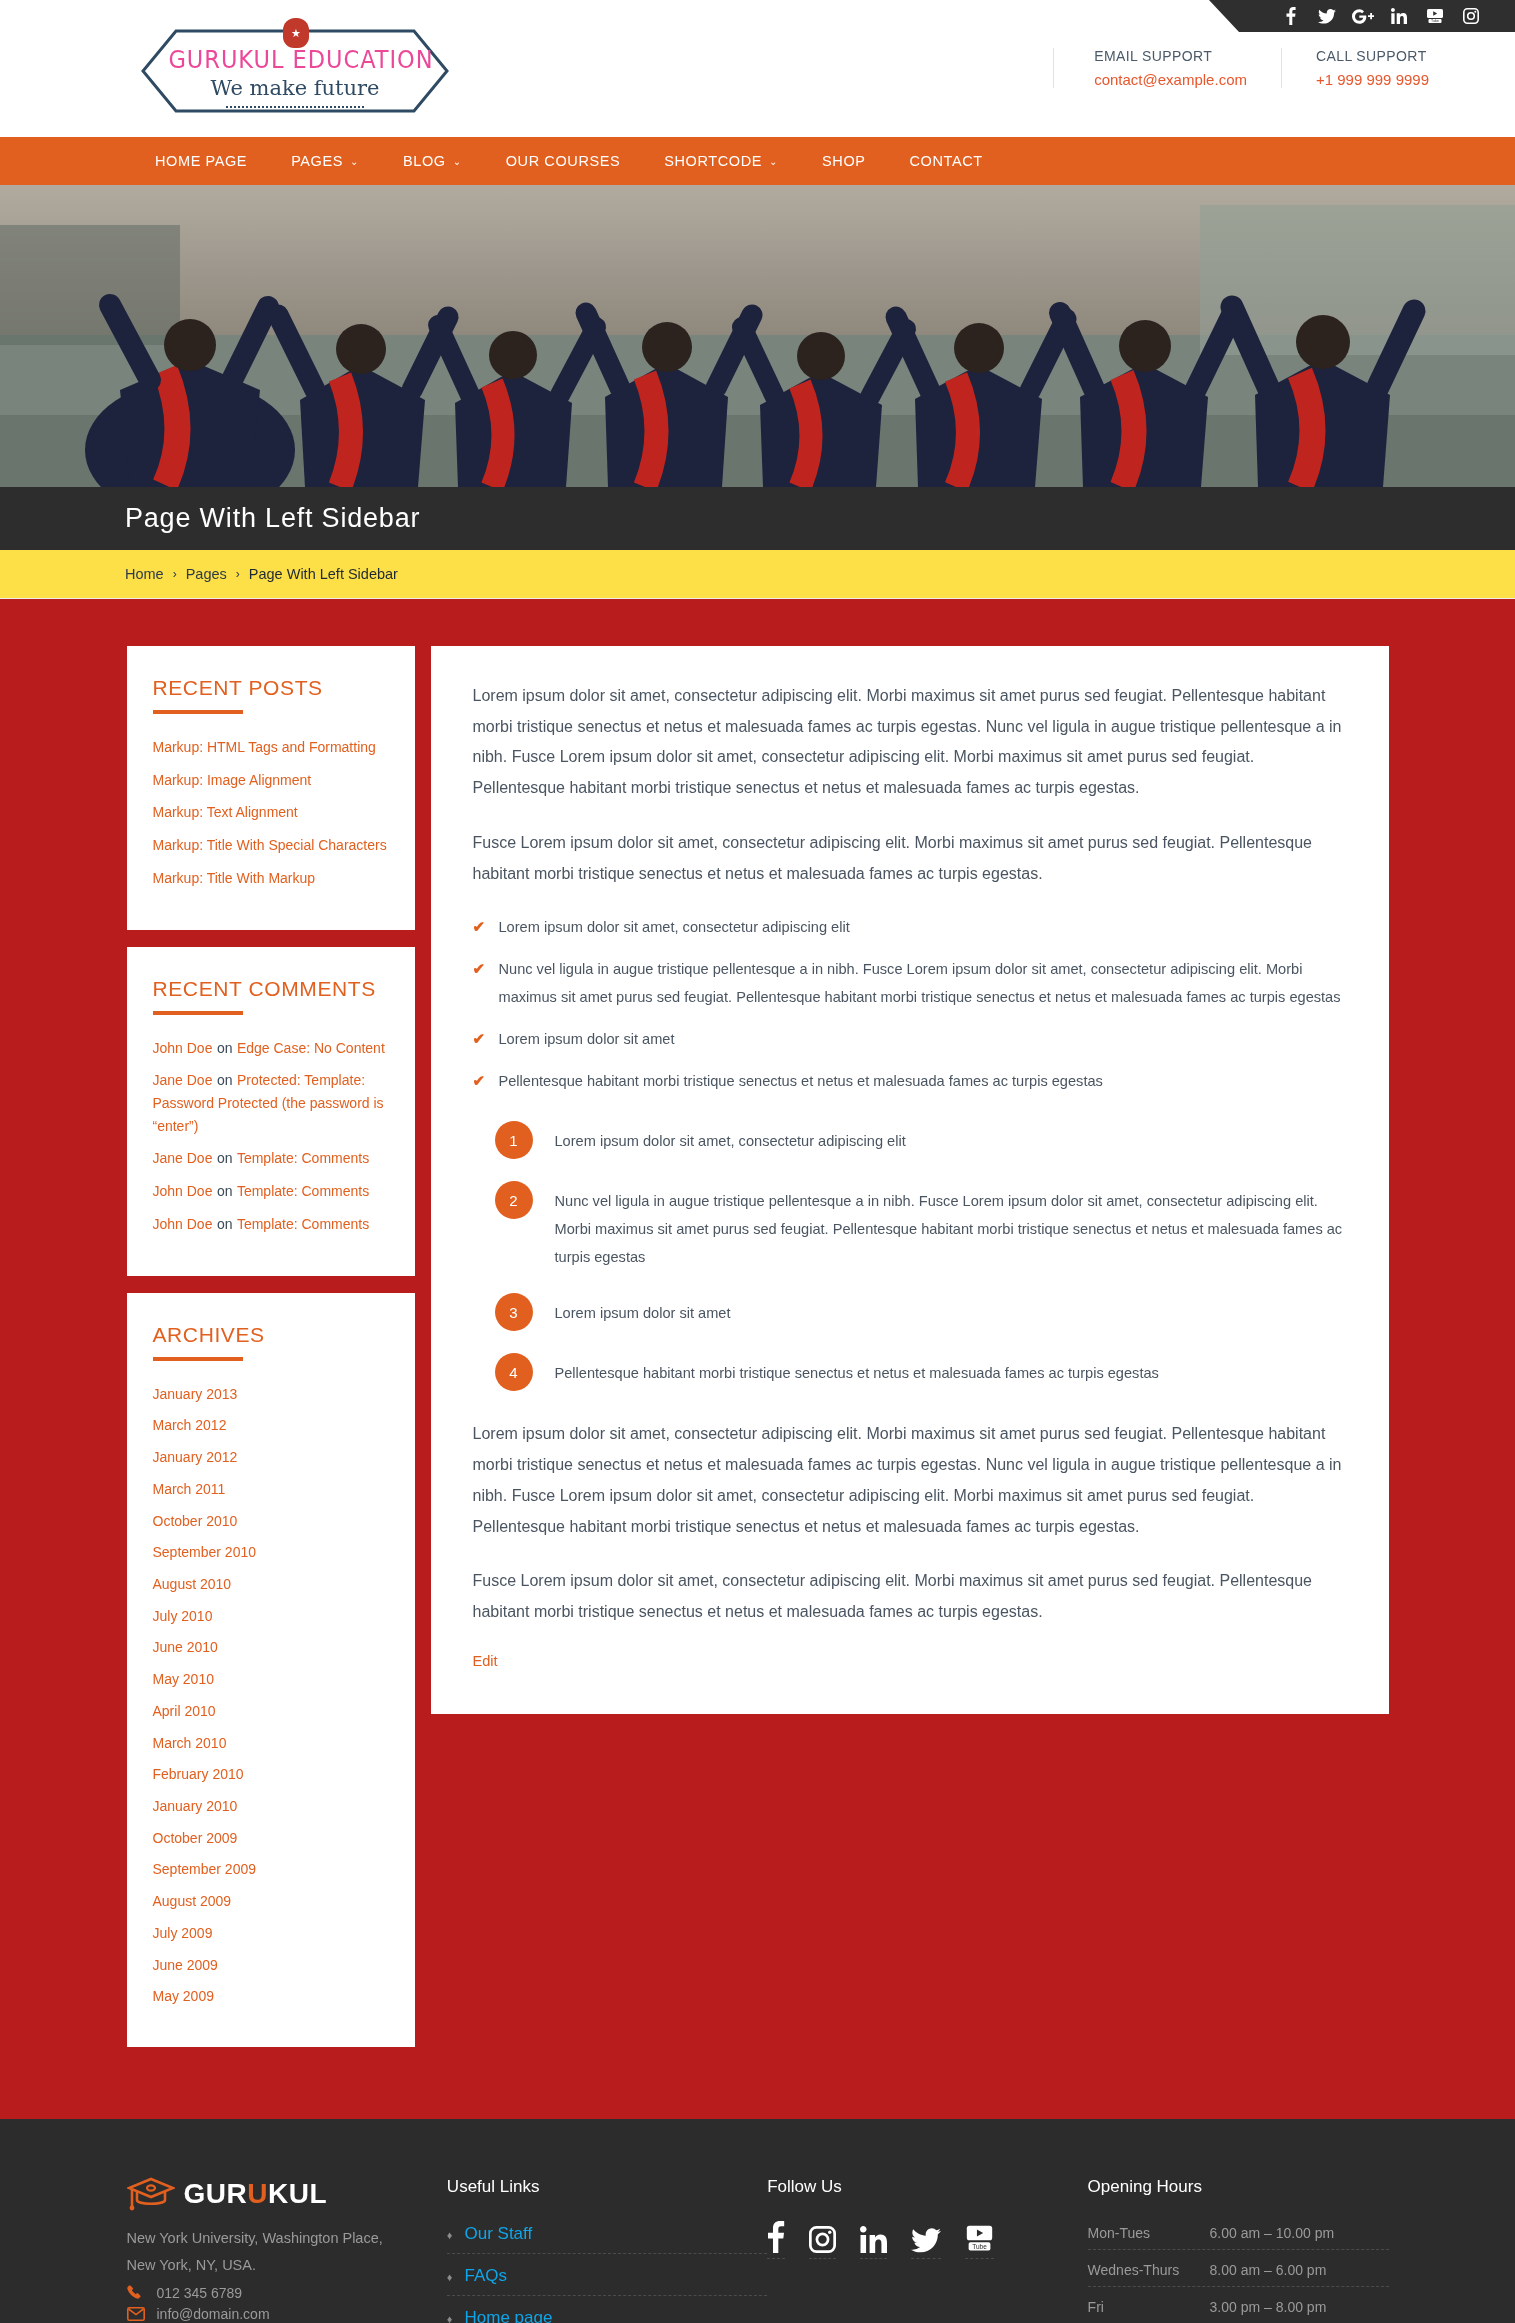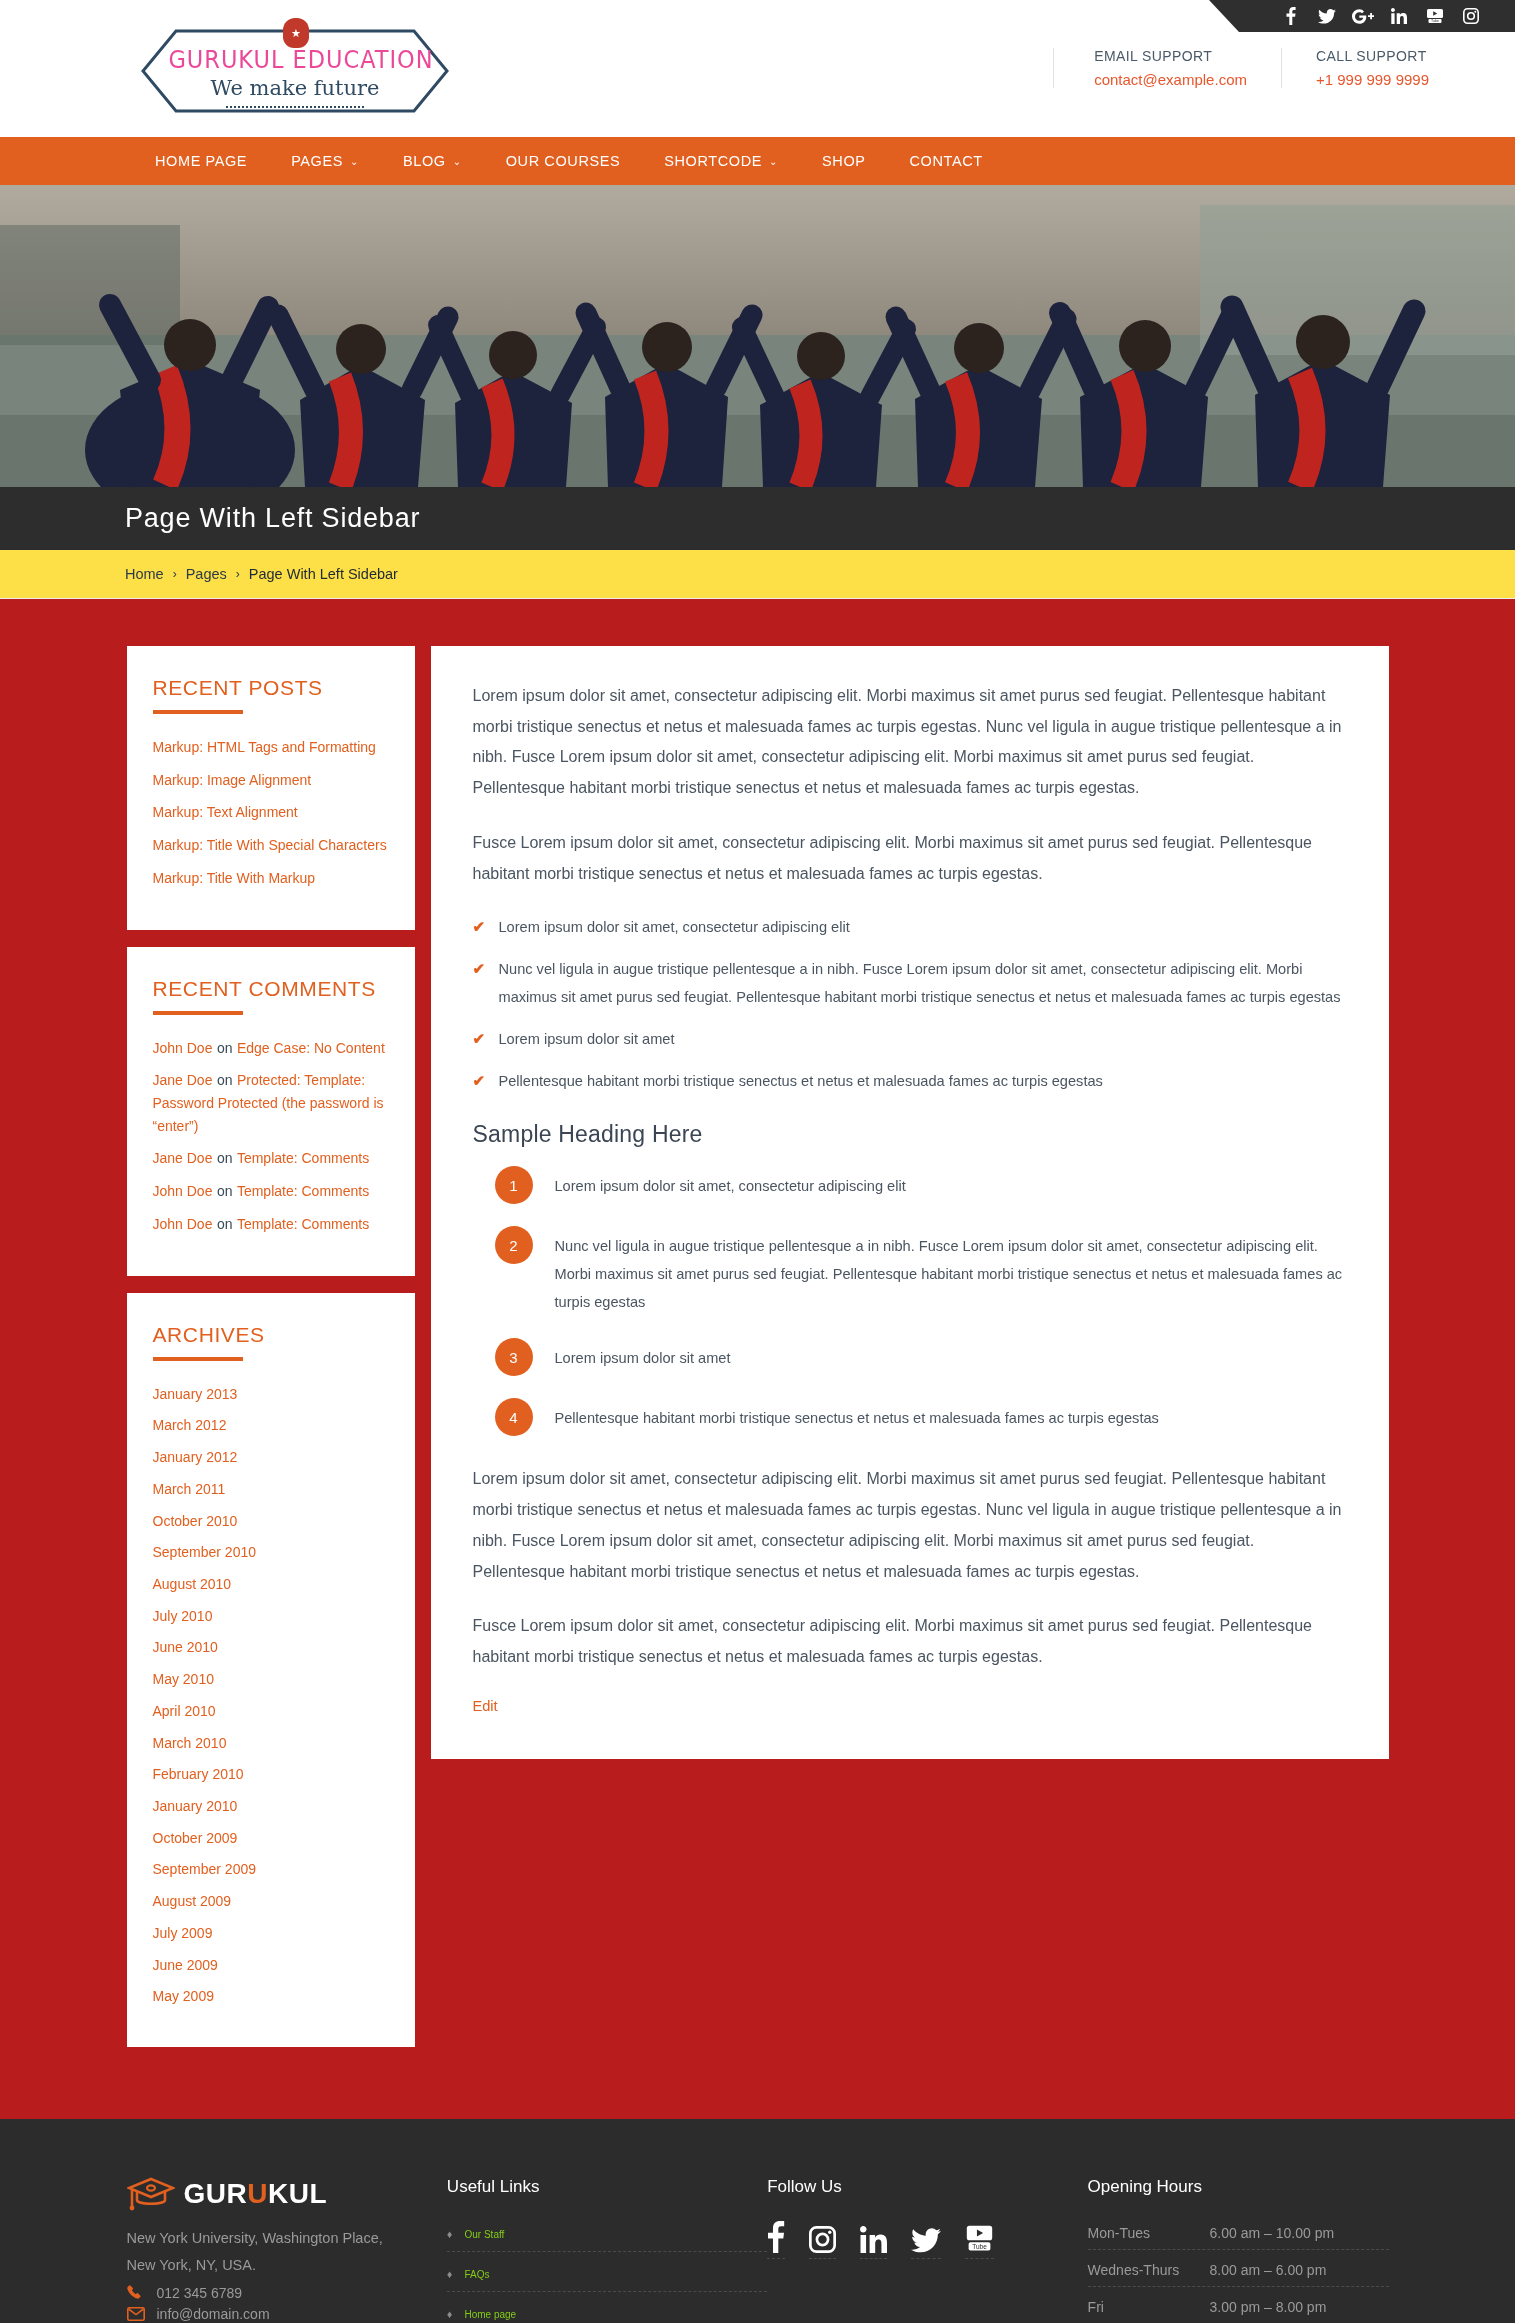--- a/index.html
+++ b/index.html
@@ -141,21 +141,21 @@
   .fbrand { display:flex; align-items:center; margin-bottom: 14px; }
   .fbrand-text { color:#ffffff; font-size: 28px; font-weight:bold; letter-spacing:.5px; margin-left: 9px; }
   .fbrand-text .u { color:#e2601f; }
   .faddr { color:#9a9a9a; font-size: 14.5px; line-height: 1.85; margin-bottom: 6px; }
   .fcontact { color:#9a9a9a; font-size: 14px; display:flex; align-items:center; margin-top: 5px; }
   .fcontact .ficon { color:#e2601f; margin-right: 10px; display:inline-flex; width: 20px; }
 
   .fheading { color:#ffffff; font-size: 17px; font-weight: 400; margin-bottom: 24px; }
   .flinks { list-style:none; }
   .flinks li { border-bottom: 1px dashed #4b4b4b; padding: 3px 0 9px 0; margin-bottom: 9px; }
-  .flinks li a { color:#84cc16; font-size: 10px; text-decoration:none; }
+  .flinks li a { color:#0ea5e9; font-size: 17px; text-decoration:none; }
   .flinks .bullet { color:#8c8c8c; font-size: 11px; margin-right: 12px; }
 
   .fsocial { display:flex; gap: 24px; margin-top: 6px; }
   .fsocial a { color:#fff; display:flex; align-items:flex-end; height: 38px;
                border-bottom: 1px dashed #4b4b4b; padding-bottom: 5px; }
   .fsocial svg { fill:#ffffff; }
 
   .hours { }
   .hours-row { display:flex; border-bottom: 1px dashed #4b4b4b; padding: 4px 0 8px 0; margin-bottom: 8px; }
   .hours-day { color:#9a9a9a; font-size: 14px; width: 122px; }
@@ -431,21 +431,20 @@
       <p>Lorem ipsum dolor sit amet, consectetur adipiscing elit. Morbi maximus sit amet purus sed feugiat. Pellentesque habitant morbi tristique senectus et netus et malesuada fames ac turpis egestas. Nunc vel ligula in augue tristique pellentesque a in nibh. Fusce Lorem ipsum dolor sit amet, consectetur adipiscing elit. Morbi maximus sit amet purus sed feugiat. Pellentesque habitant morbi tristique senectus et netus et malesuada fames ac turpis egestas.</p>
       <p>Fusce Lorem ipsum dolor sit amet, consectetur adipiscing elit. Morbi maximus sit amet purus sed feugiat. Pellentesque habitant morbi tristique senectus et netus et malesuada fames ac turpis egestas.</p>
 
       <ul class="check-list">
         <li><span class="tick">✔</span><span>Lorem ipsum dolor sit amet, consectetur adipiscing elit</span></li>
         <li><span class="tick">✔</span><span>Nunc vel ligula in augue tristique pellentesque a in nibh. Fusce Lorem ipsum dolor sit amet, consectetur adipiscing elit. Morbi maximus sit amet purus sed feugiat. Pellentesque habitant morbi tristique senectus et netus et malesuada fames ac turpis egestas</span></li>
         <li><span class="tick">✔</span><span>Lorem ipsum dolor sit amet</span></li>
         <li><span class="tick">✔</span><span>Pellentesque habitant morbi tristique senectus et netus et malesuada fames ac turpis egestas</span></li>
       </ul>
 
-      <h2 class="sample-heading">Sample Heading Here</h2>
 
       <ul class="num-list">
         <li>
           <span class="num-badge">1</span>
           <span class="num-text">Lorem ipsum dolor sit amet, consectetur adipiscing elit</span>
         </li>
         <li>
           <span class="num-badge">2</span>
           <span class="num-text">Nunc vel ligula in augue tristique pellentesque a in nibh. Fusce Lorem ipsum dolor sit amet, consectetur adipiscing elit. Morbi maximus sit amet purus sed feugiat. Pellentesque habitant morbi tristique senectus et netus et malesuada fames ac turpis egestas</span>
         </li>

